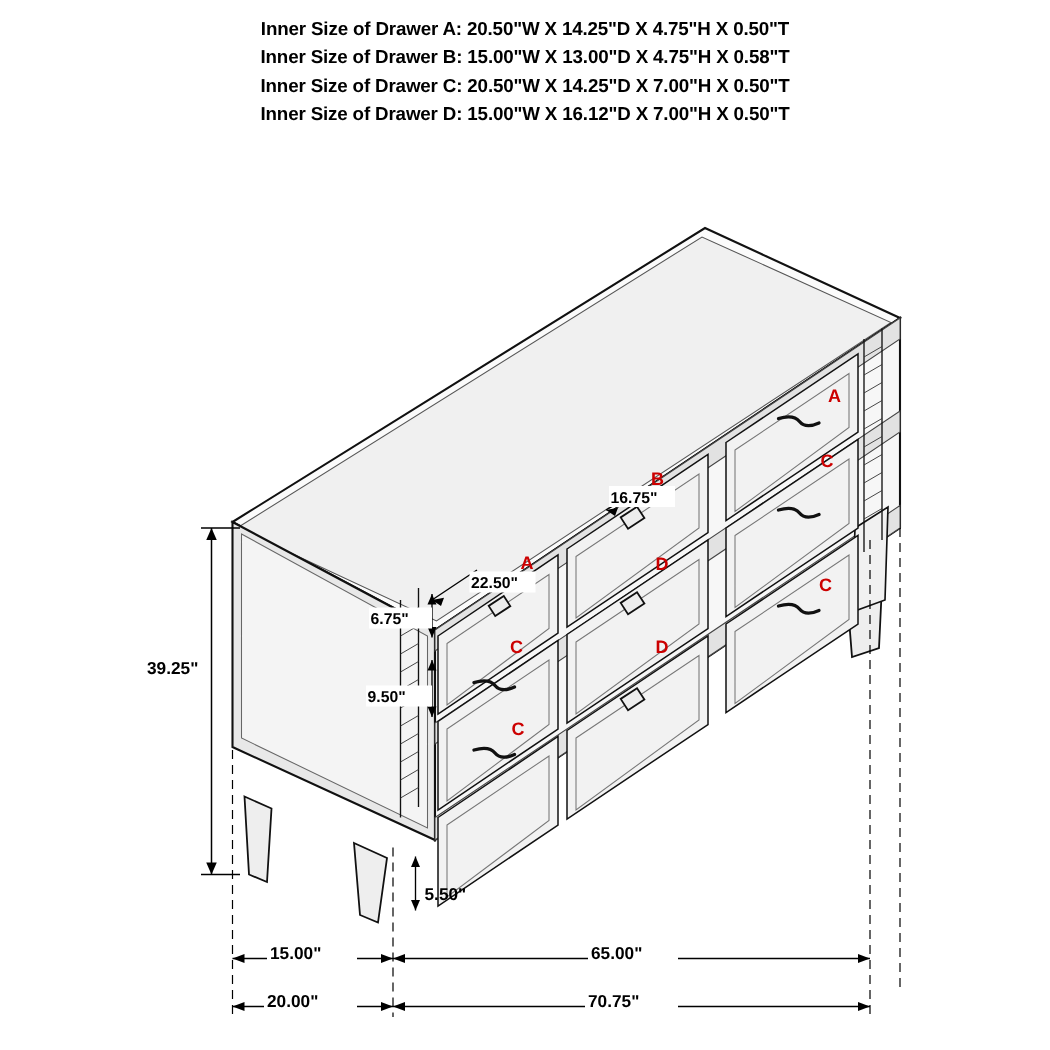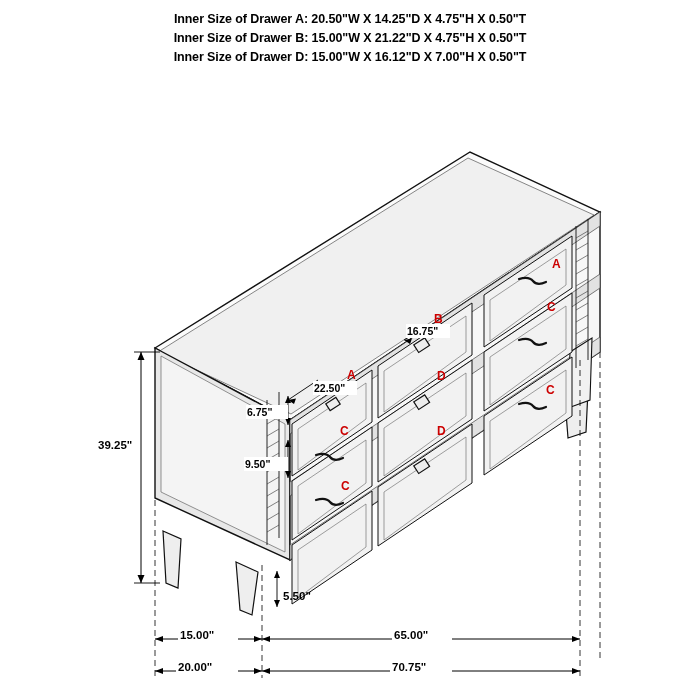--- a/index.html
+++ b/index.html
@@ -60,21 +60,22 @@
     fill: #cc0000;
   }
 </style>
 </head>
 <body>
 
 <div id="page">
 
   <div class="spec-block">
     <div class="spec-line">Inner Size of Drawer A: 20.50"W X 14.25"D X 4.75"H X 0.50"T</div>
-    <div class="spec-line">Inner Size of Drawer B: 15.00"W X 21.22"D X 4.75"H X 0.50"T</div>
+    <div class="spec-line">Inner Size of Drawer B: 15.00"W X 13.00"D X 4.75"H X 0.58"T</div>
+    <div class="spec-line">Inner Size of Drawer C: 20.50"W X 14.25"D X 7.00"H X 0.50"T</div>
     <div class="spec-line">Inner Size of Drawer D: 15.00"W X 16.12"D X 7.00"H X 0.50"T</div>
   </div>
 
   <svg class="diagram" viewBox="0 0 700 700">
 
     <g>
 
       <polygon points="155,348 470,152 600,212 290,420" fill="#fbfbfb" stroke="#111" stroke-width="1.4"></polygon>
       <polygon points="158,352 468,158 594,215 291,414" fill="#f0f0f0" stroke="#555" stroke-width="0.7"></polygon>
     </g>

